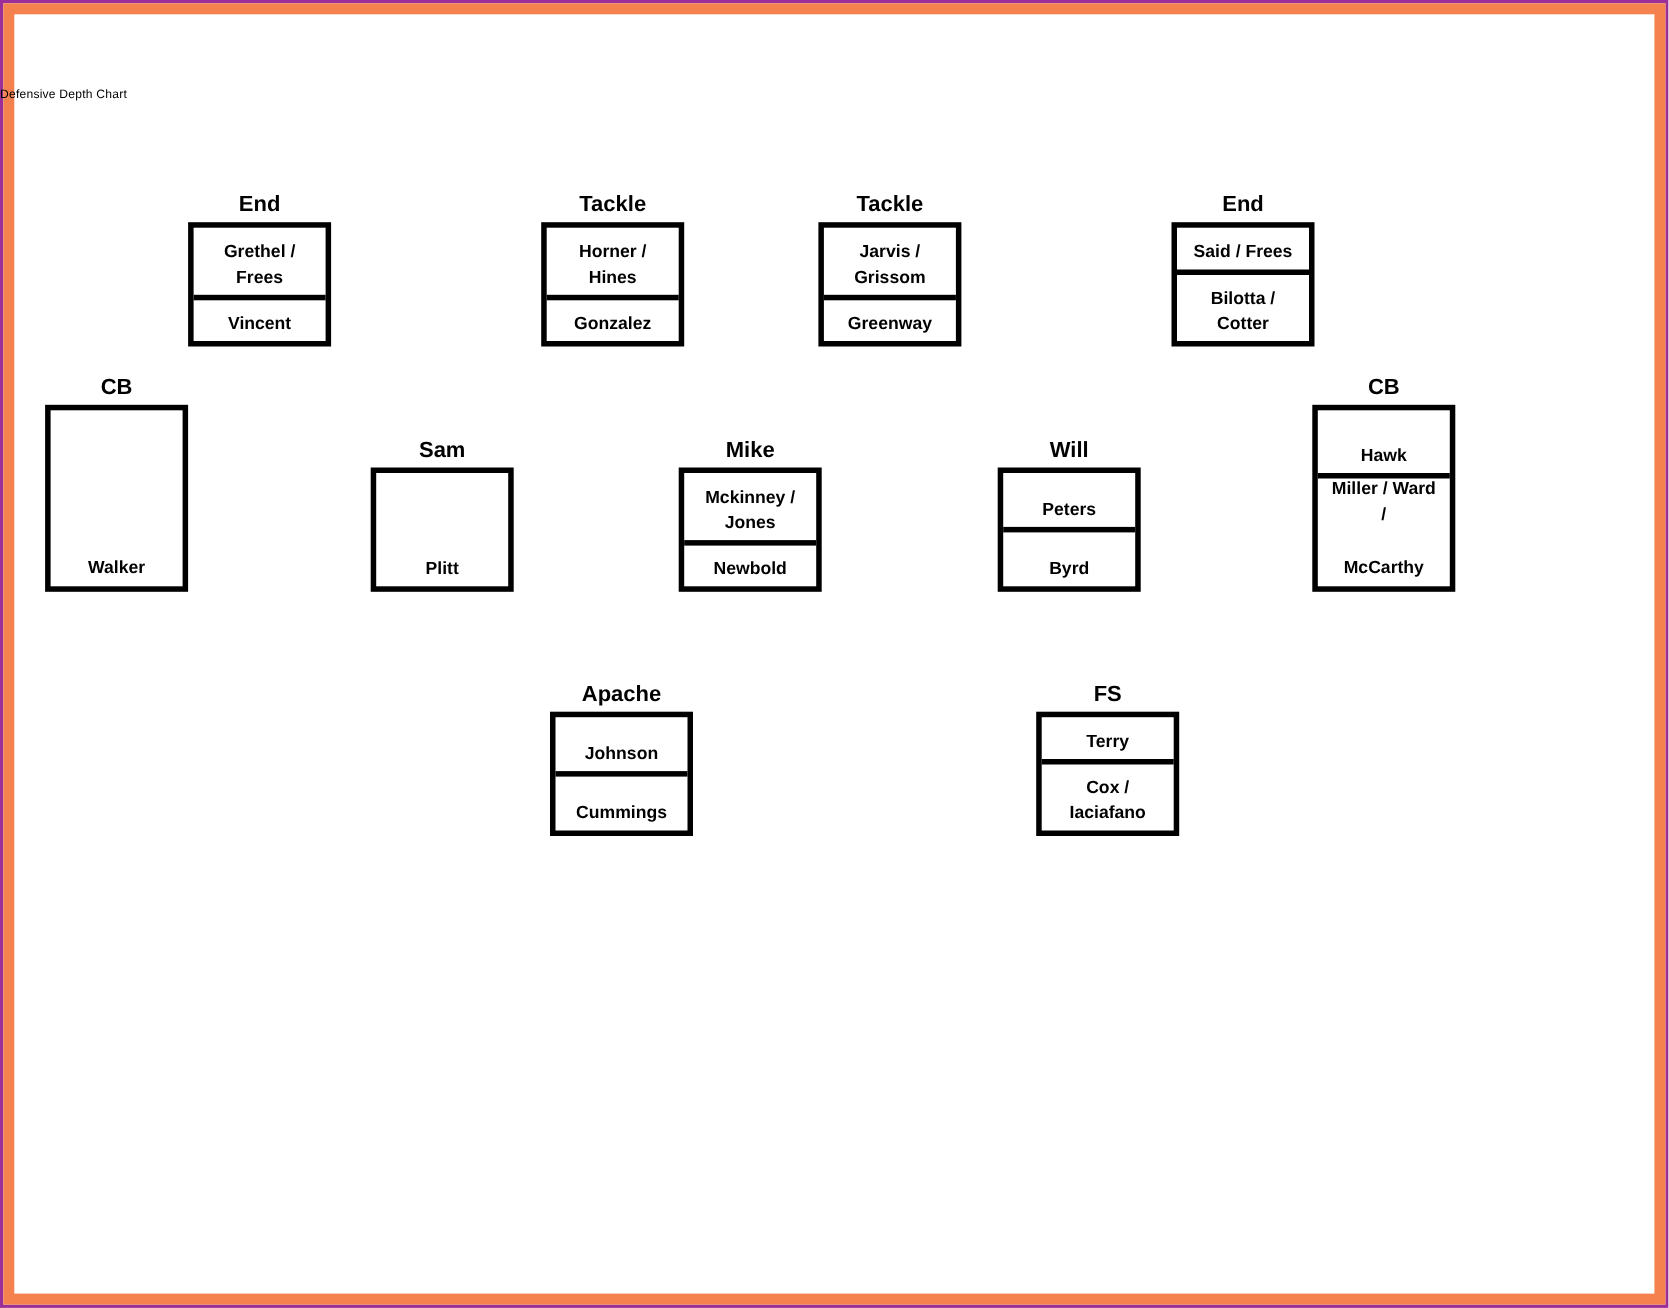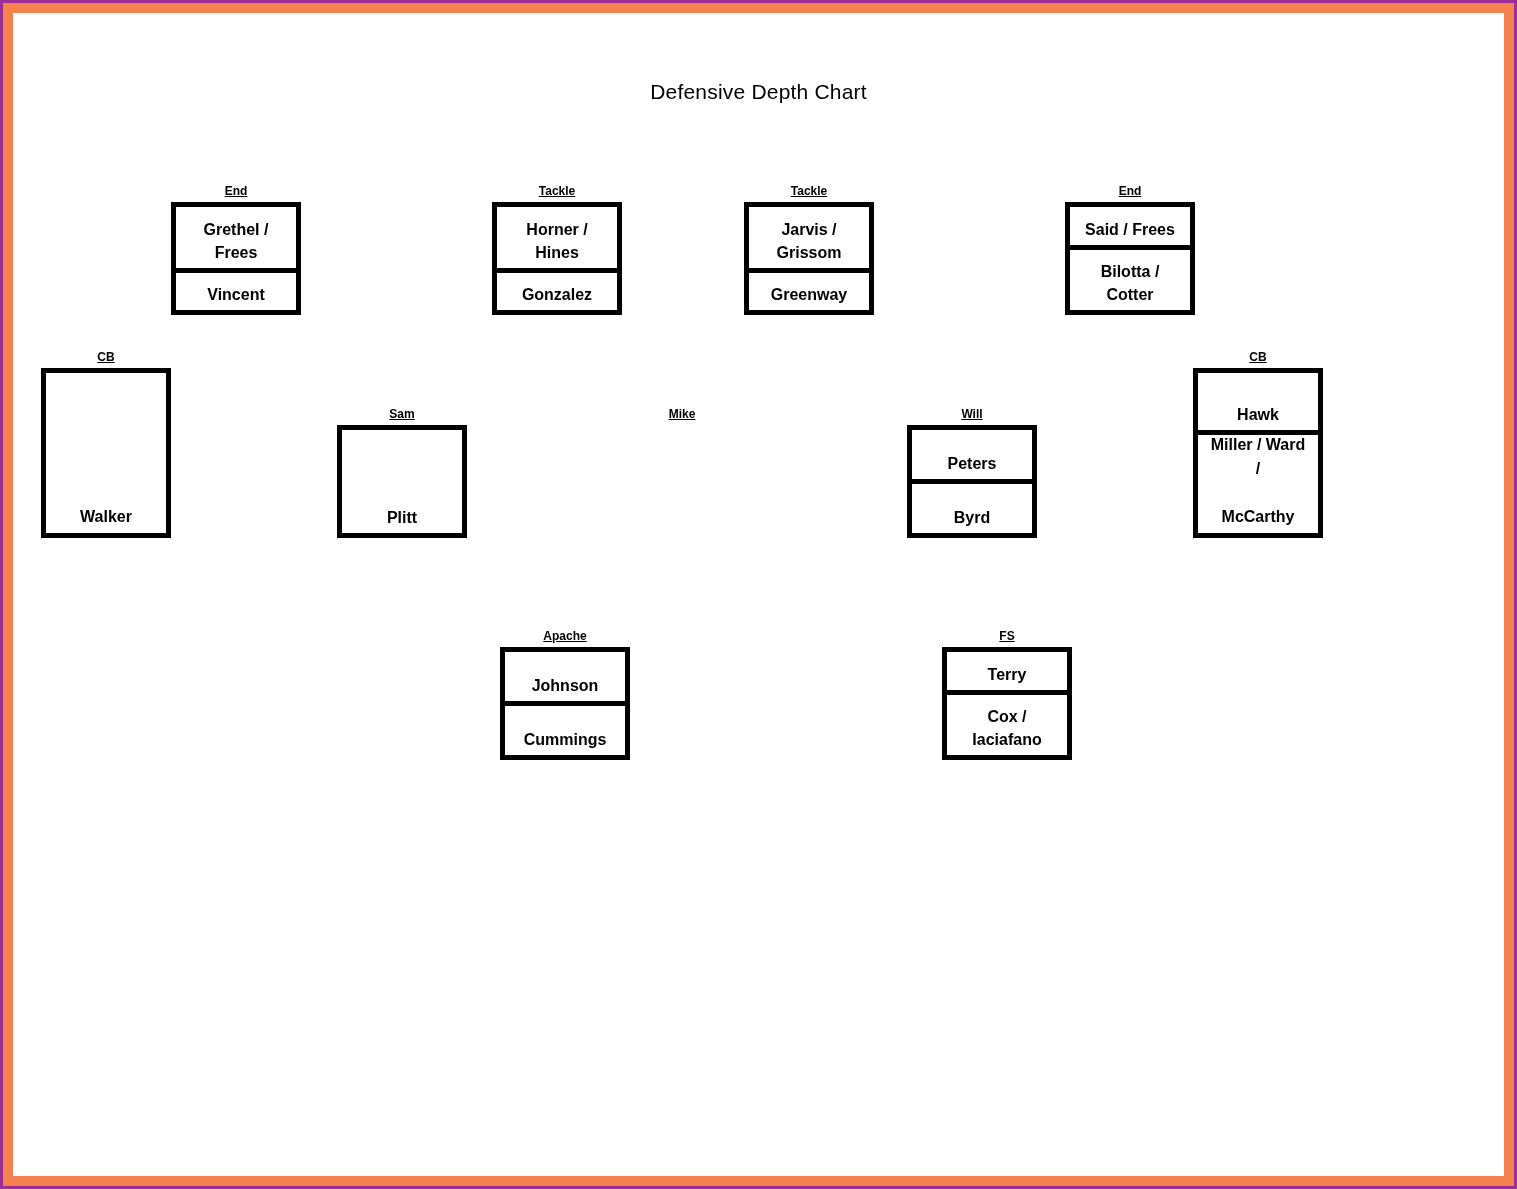--- a/index.html
+++ b/index.html
@@ -23,33 +23,32 @@
     border:3px solid var(--frame-outer-color);
     pointer-events:none;box-sizing:border-box;
   }
   .frame-inner{
     position:absolute;inset:3px;
     border:10px solid var(--frame-inner-color);
     pointer-events:none;box-sizing:border-box;
   }
   .chart-title{
     position:absolute;top:80px;left:0;width:100%;
-    text-align:center;
-    font-size:21px;font-weight:normal;
+    font-size:11px;font-weight:normal;
     letter-spacing:0.2px;
   }
   .pos{
     position:absolute;
     width:130px;
   }
   .pos-label{
     height:24px;
     display:flex;align-items:flex-end;justify-content:center;
-    font-weight:bold;font-size:12px;
-    padding-bottom:4px;box-sizing:border-box;text-decoration:underline;
+    font-weight:bold;font-size:20px;
+    padding-bottom:4px;box-sizing:border-box;
   }
   .pos-box{
     box-sizing:border-box;
     border:5px solid var(--box-border-color);
     background:var(--page-background);
     height:113px;
     display:flex;flex-direction:column;
   }
   .pos-box.tall{height:170px;}
   .cell{
@@ -133,20 +132,25 @@
 
   <div class="pos p-sam">
     <div class="pos-label">Sam</div>
     <div class="pos-box">
       <div class="cell">Plitt</div>
     </div>
   </div>
 
   <div class="pos p-mike">
     <div class="pos-label">Mike</div>
+    <div class="pos-box">
+      <div class="cell">Mckinney /
+Jones</div>
+      <div class="cell">Newbold</div>
+    </div>
   </div>
 
   <div class="pos p-will">
     <div class="pos-label">Will</div>
     <div class="pos-box">
       <div class="cell">Peters</div>
       <div class="cell">Byrd</div>
     </div>
   </div>
 

